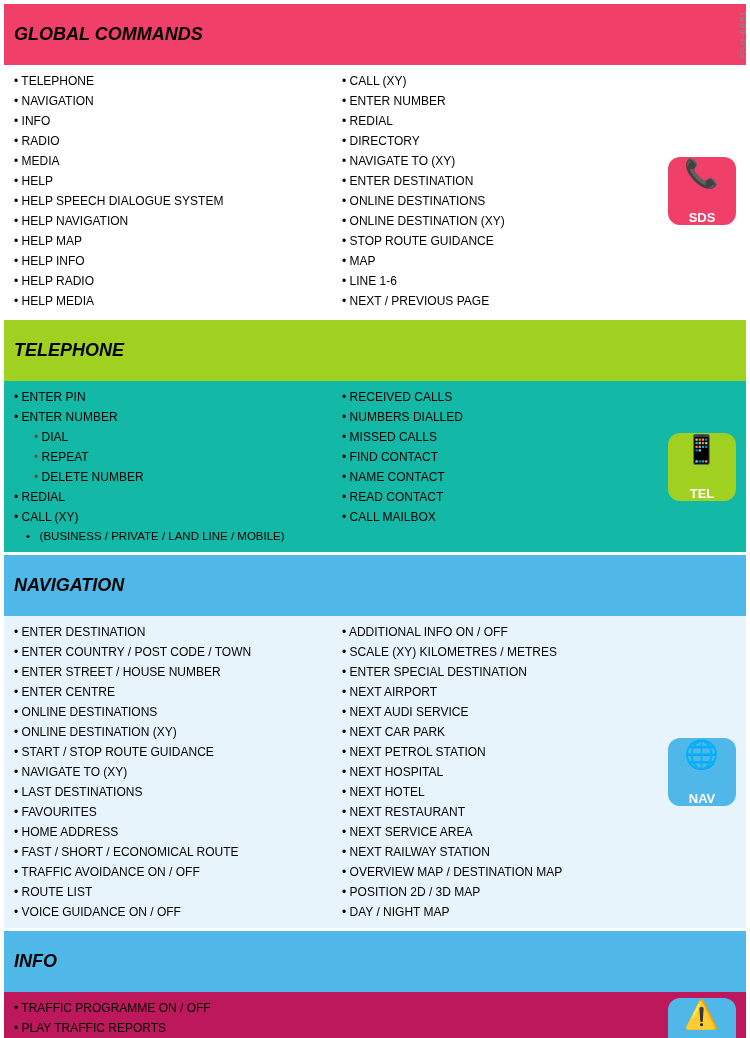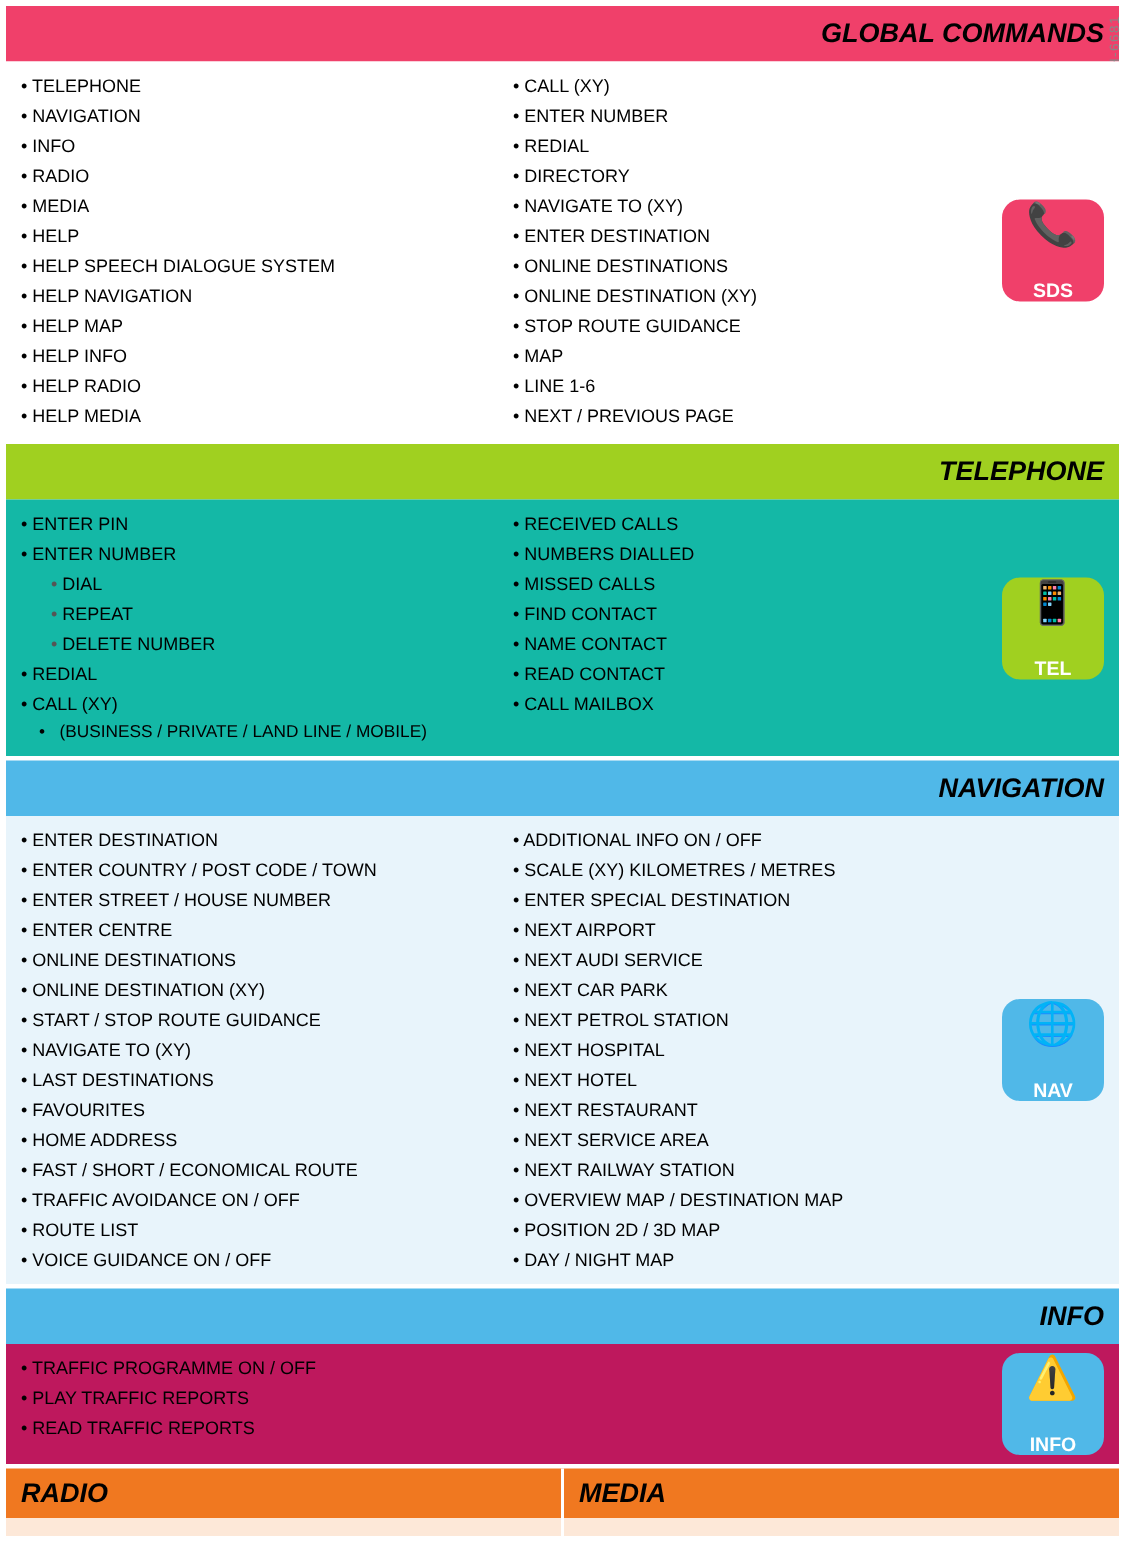--- a/index.html
+++ b/index.html
@@ -13,27 +13,26 @@
     }
 
     .page {
       width: 750px;
       position: relative;
       padding: 4px;
     }
 
     
     .section-header {
-      padding: 8px 10px;
+      padding: 20px 10px;
       font-size: 18px;
       font-weight: bold;
       font-style: italic;
       color: #000;
       margin-bottom: 0;
-      text-align: right;
     }
 
     .global-header {
       background: #f0406a;
       color: #000;
     }
 
     .telephone-header {
       background: #a0d020;
       color: #000;

